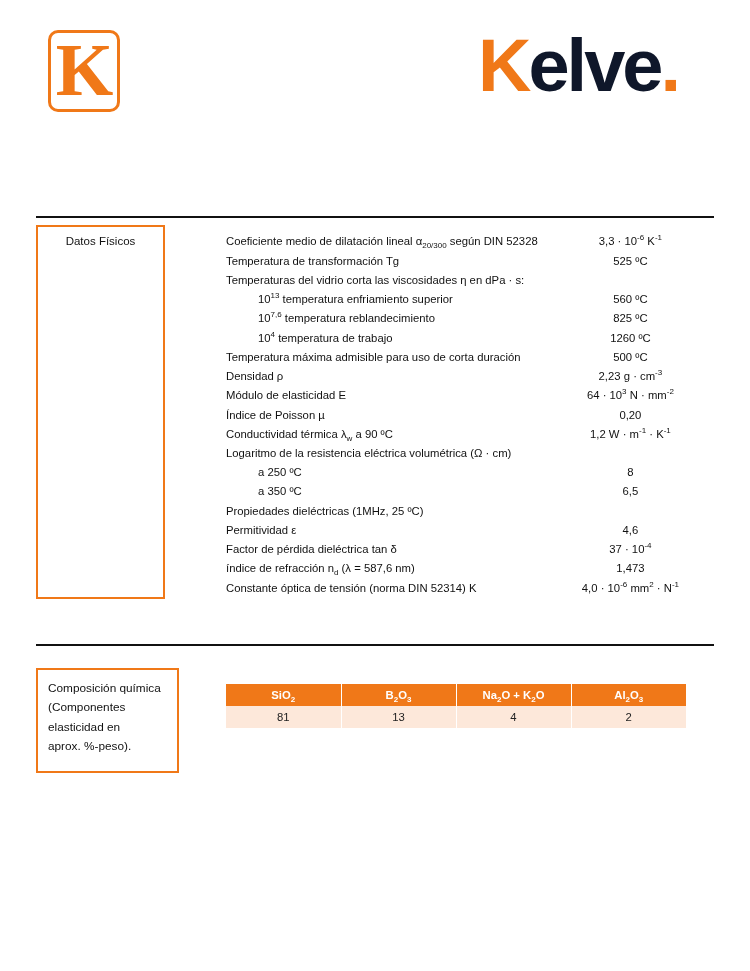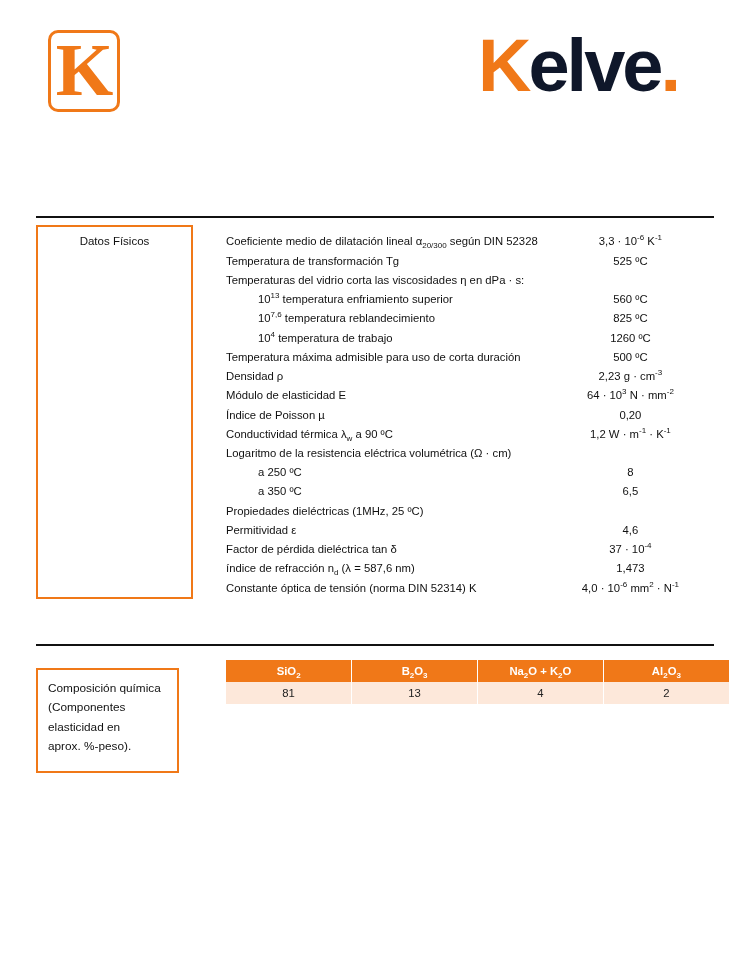--- a/index.html
+++ b/index.html
@@ -69,21 +69,21 @@
     border-top: 2px solid #111111;
   }
   .rule-top { top: 216px; }
   .rule-bottom { top: 644px; }
 
   
   .phys-label-box {
     position: absolute;
     left: 36px;
     top: 225px;
-    width: 157px;
+    width: 129px;
     height: 374px;
     border: 2px solid #F07818;
     box-sizing: border-box;
   }
   .phys-label-box .label-text {
     position: absolute;
     left: 0; right: 0;
     top: 8px;
     text-align: center;
     font-size: 11.5px;
@@ -131,22 +131,22 @@
   }
   .chem-label-box .label-text {
     font-size: 11.8px;
     line-height: 1.65;
     color: #111;
   }
 
   .chem-table {
     position: absolute;
     left: 226px;
-    top: 660px;
-    width: 503px;
+    top: 684px;
+    width: 460px;
     border-collapse: collapse;
     table-layout: fixed;
     font-size: 11.3px;
   }
   .chem-table th {
     background: #F07818;
     color: #ffffff;
     font-weight: bold;
     font-size: 11.3px;
     padding: 5px 2px;

